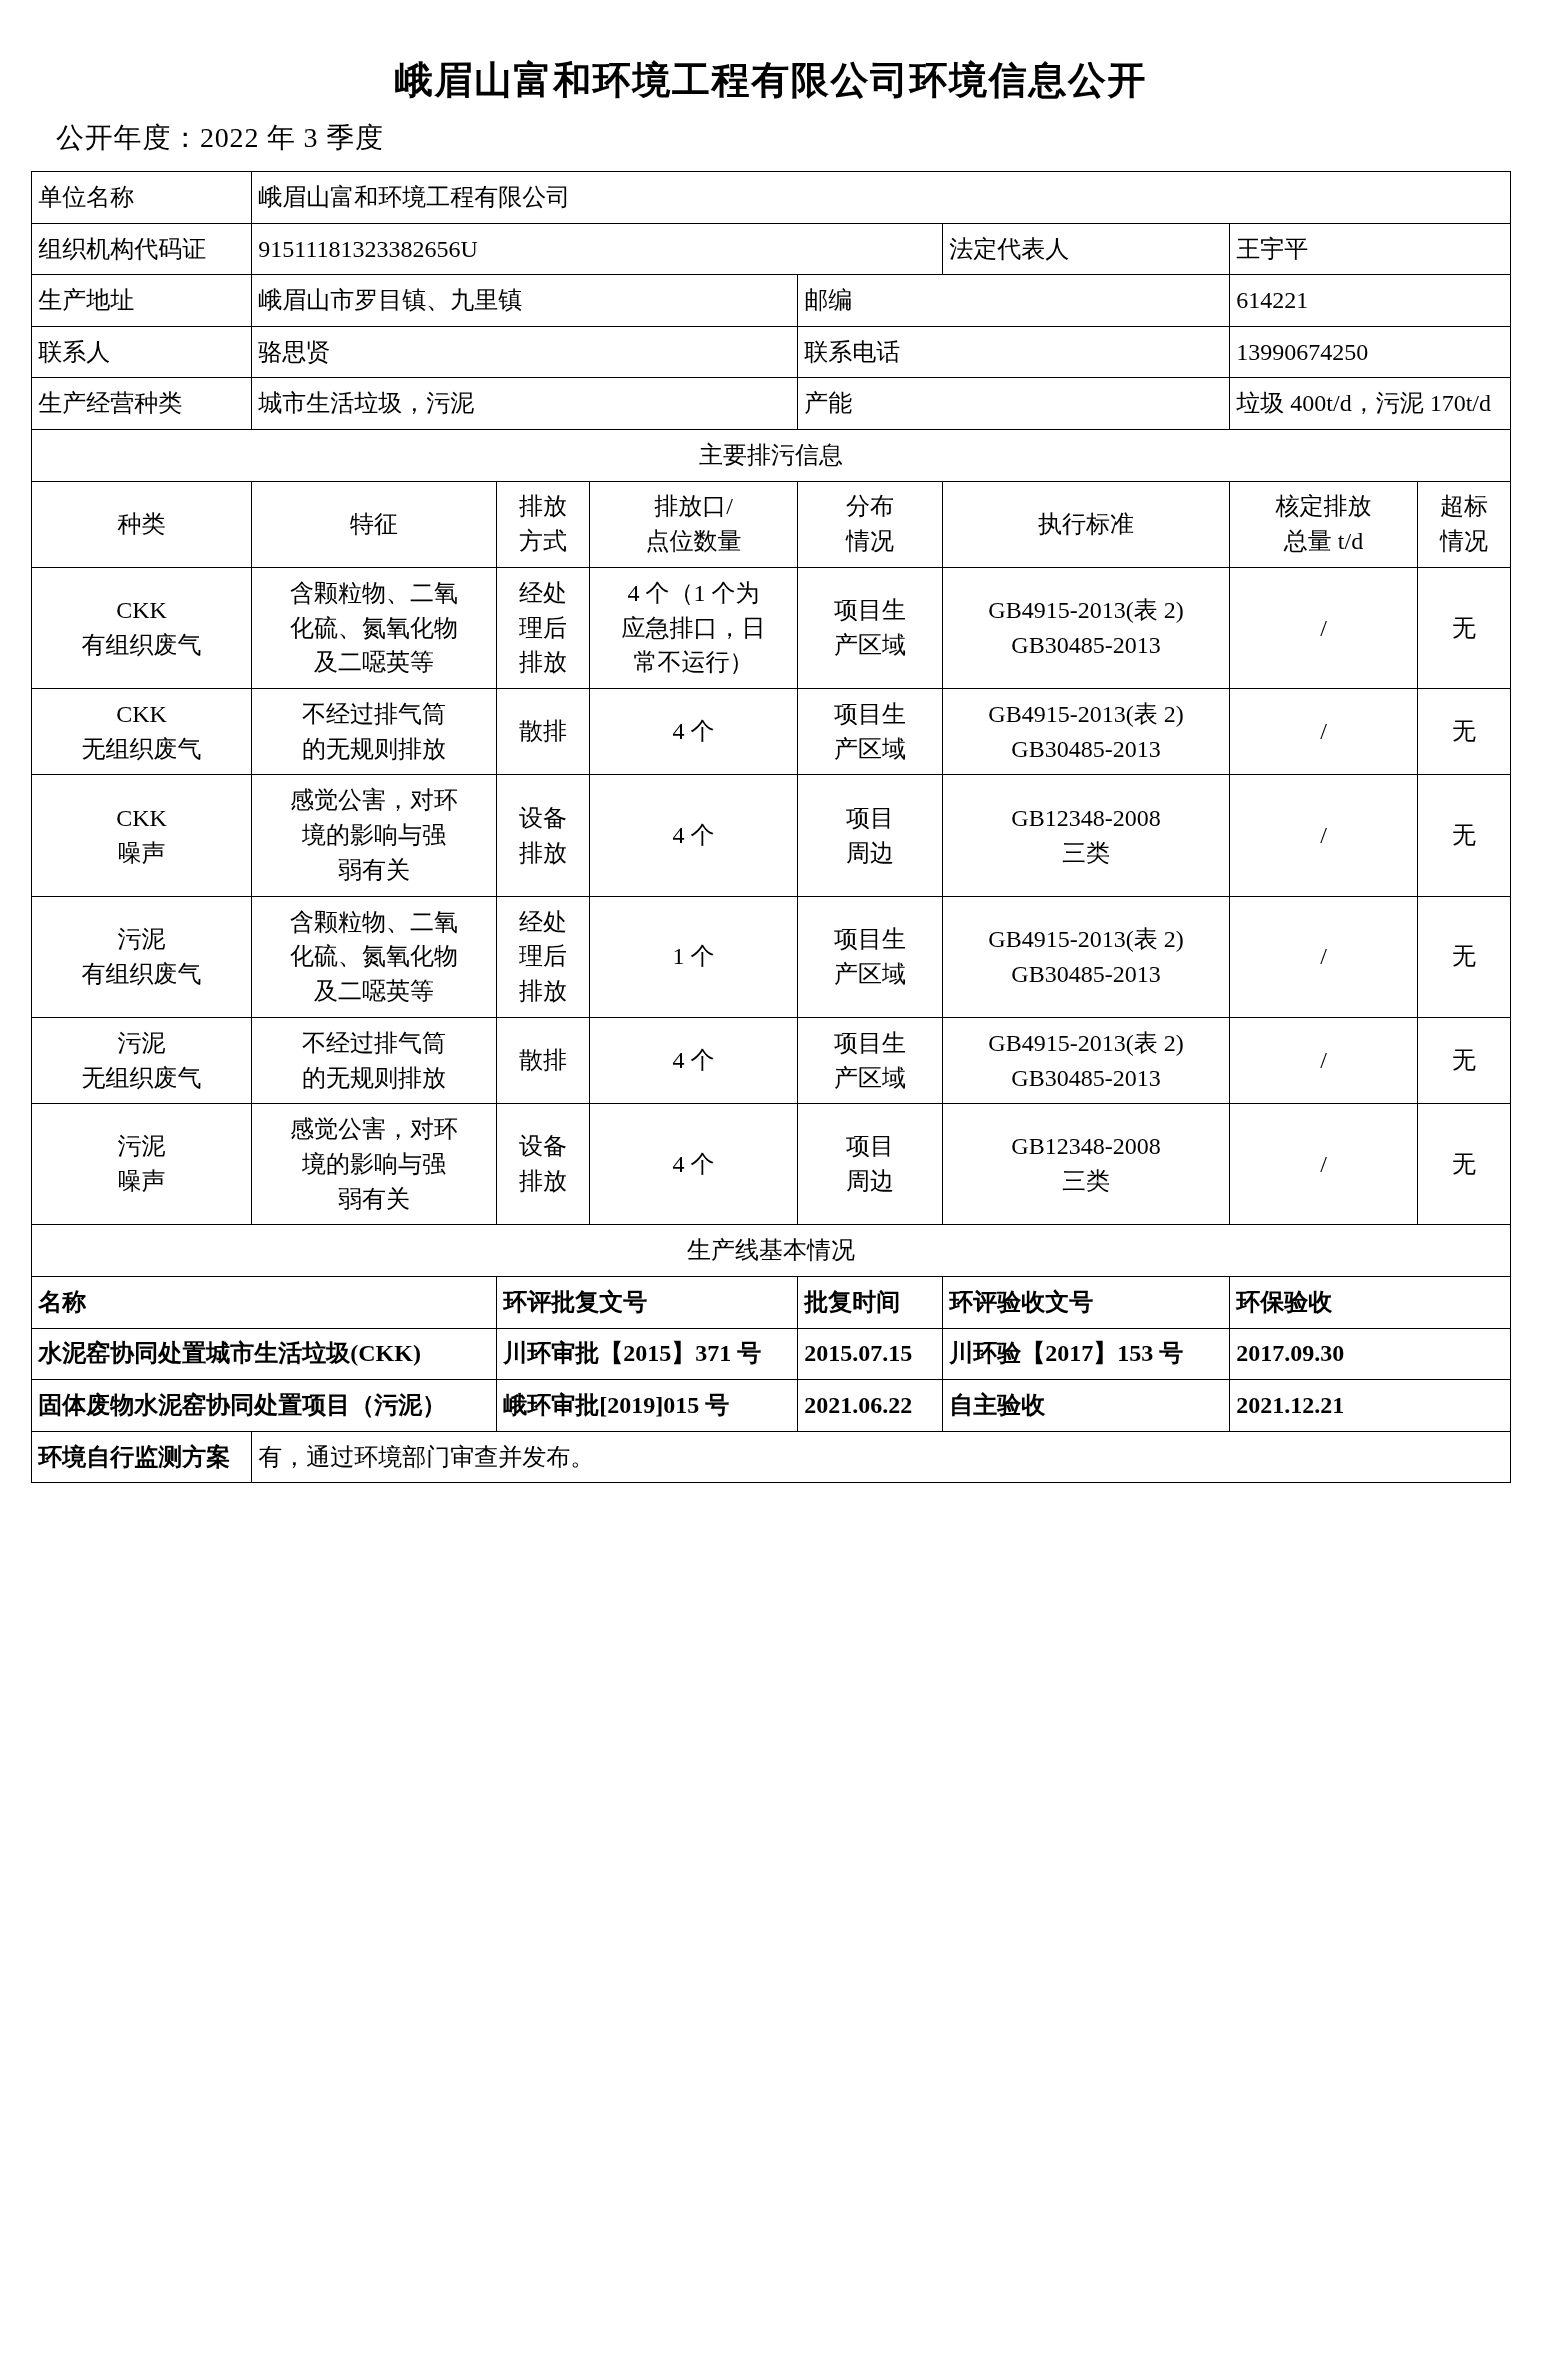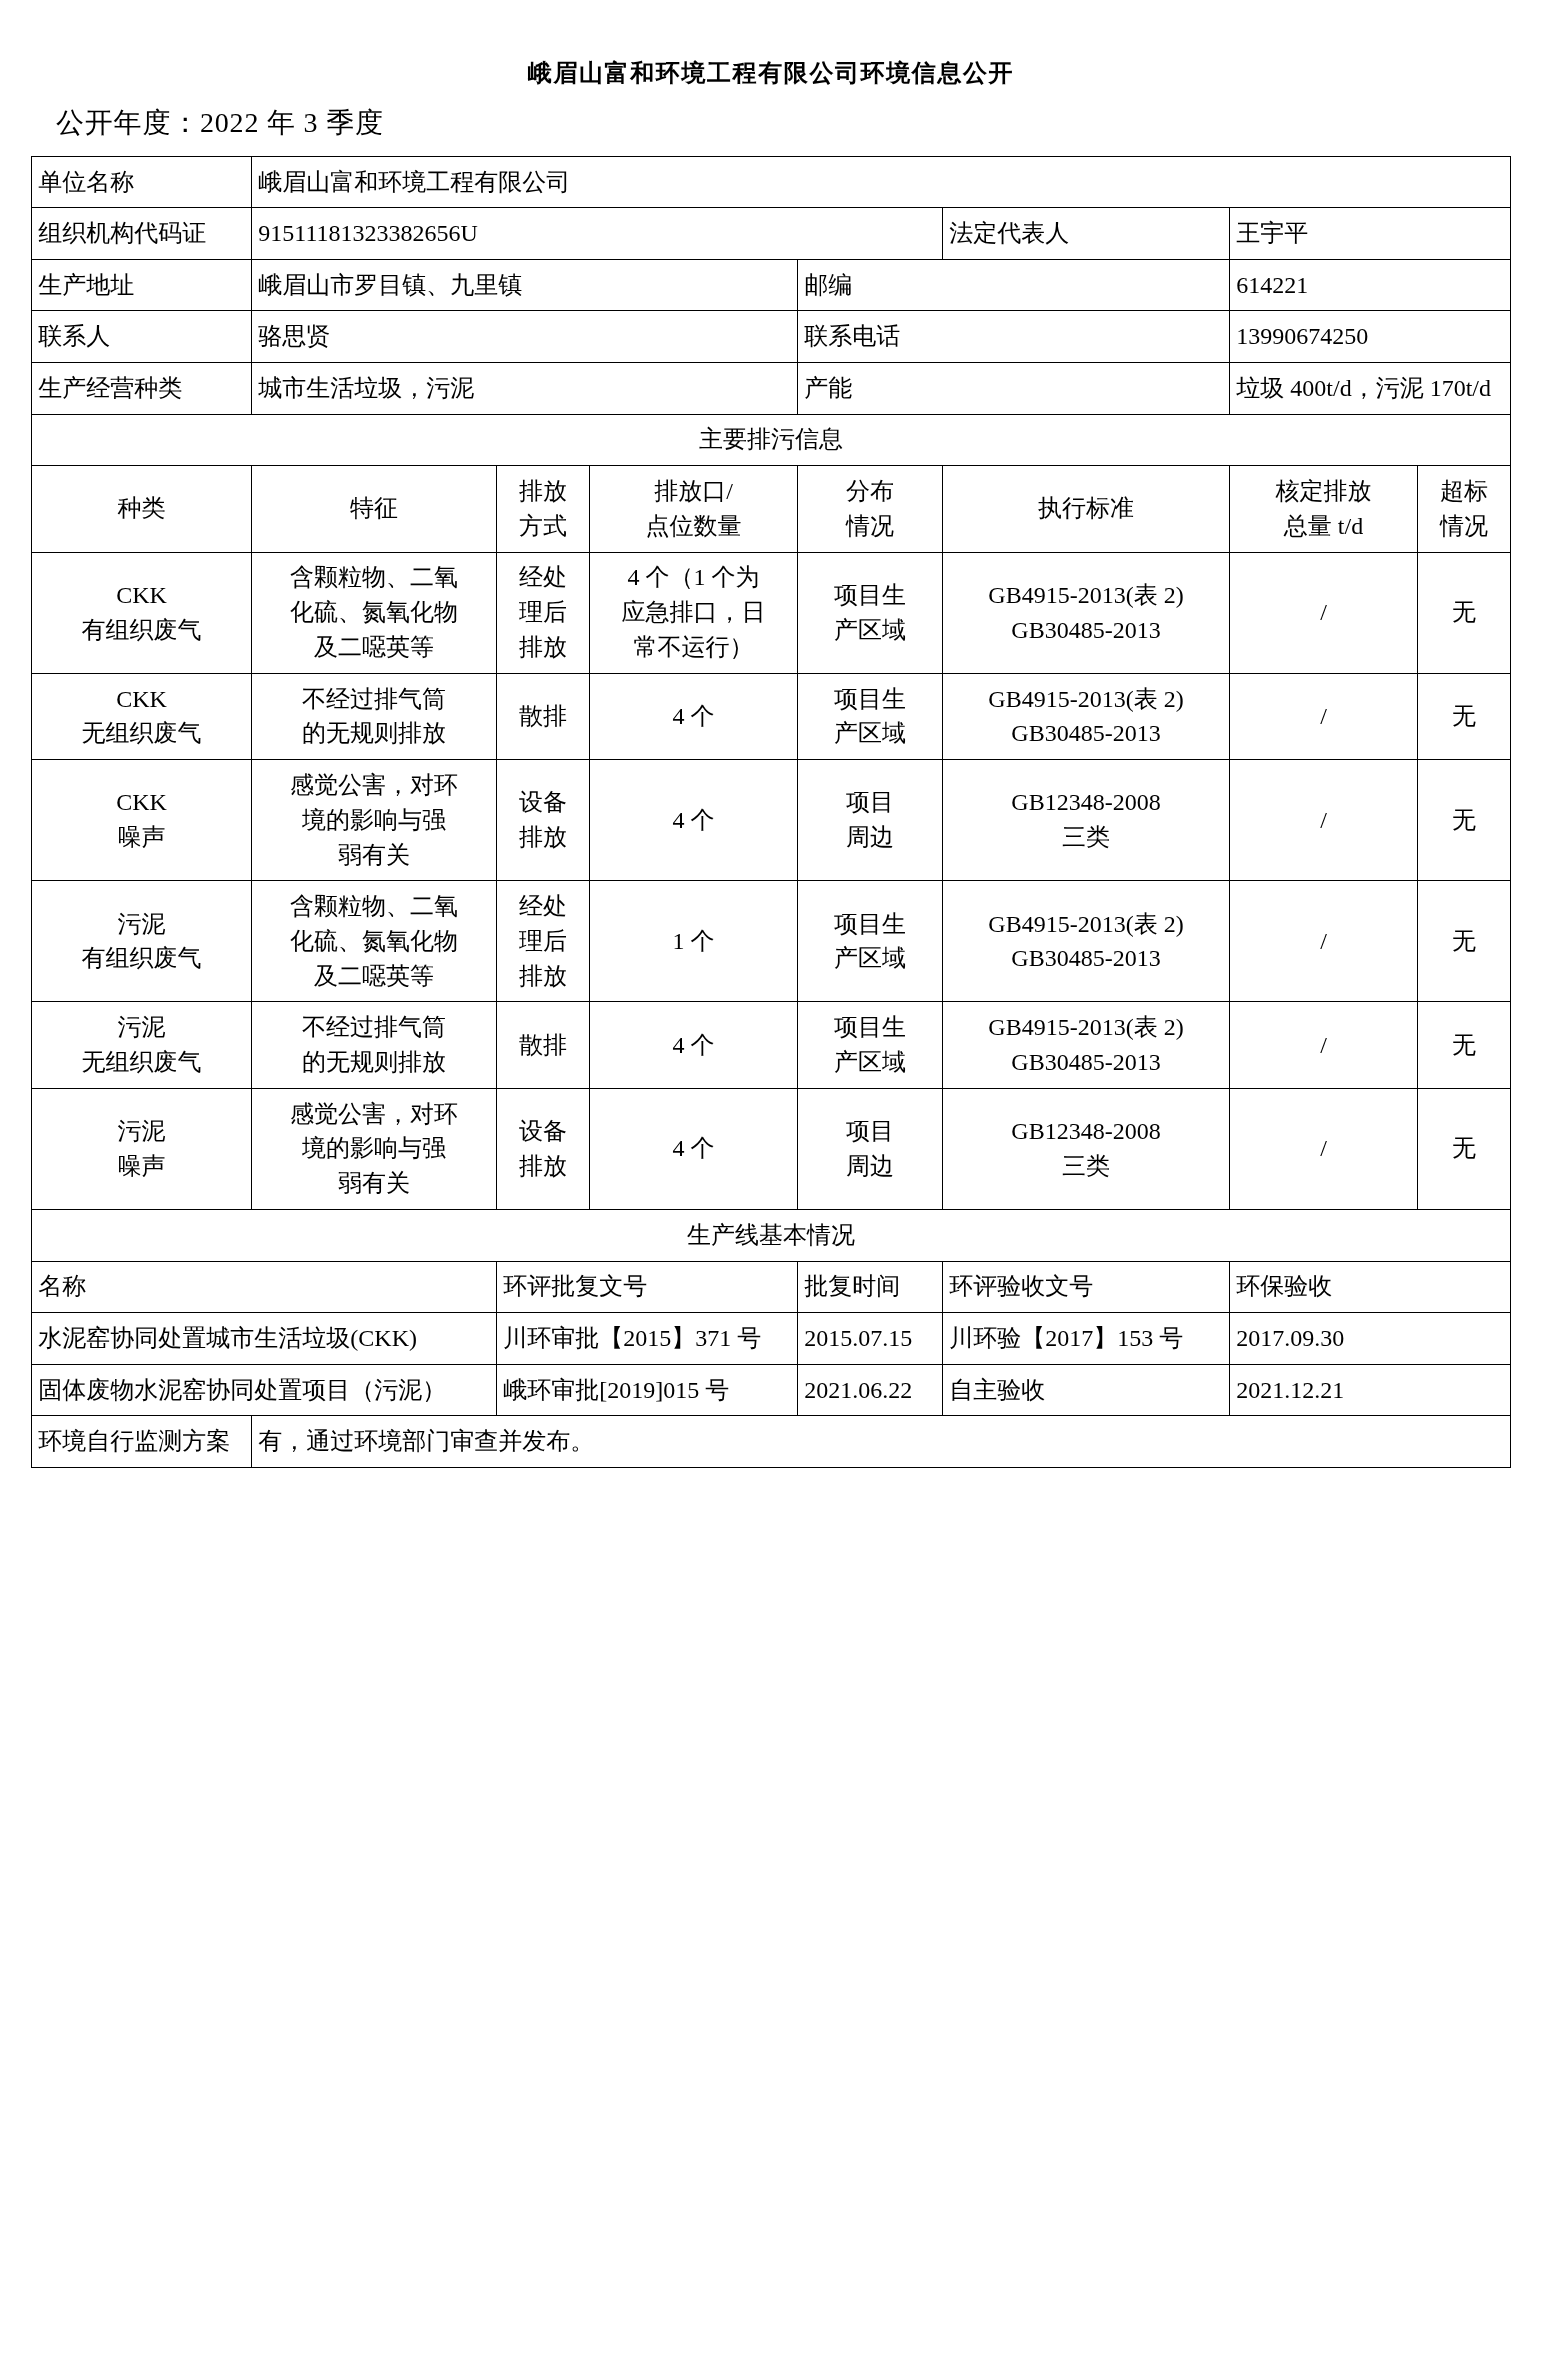--- a/index.html
+++ b/index.html
@@ -17,21 +17,21 @@
   }
   .page {
     position: relative;
     width: 1542px;
     height: 2377px;
     box-sizing: border-box;
     padding: 0 31px;
   }
   .doc-title {
     text-align: center;
-    font-size: 24px;
+    font-size: 38px;
     font-weight: bold;
     letter-spacing: 1.6px;
     padding-top: 60px;
     line-height: 1.1;
   }
   .doc-subtitle {
     font-size: 28px;
     padding-top: 17.3px;
     padding-bottom: 14px;
     padding-left: 25px;
@@ -73,20 +73,21 @@
     text-align: center;
     font-size: 23px;
     line-height: 1.62;
     padding: 12.6px 4.7px;
   }
   td.cellc .ln { display: block; }
   td.nameCell {
     font-size: 24px;
     line-height: 1.5;
     padding: 11px 11px;
+    font-weight: bold;
   }
   td.freeText {
     font-size: 24px;
     line-height: 1.6;
     padding: 12.6px 15.7px;
     vertical-align: middle;
   }
 </style>
 </head>
 <body>

